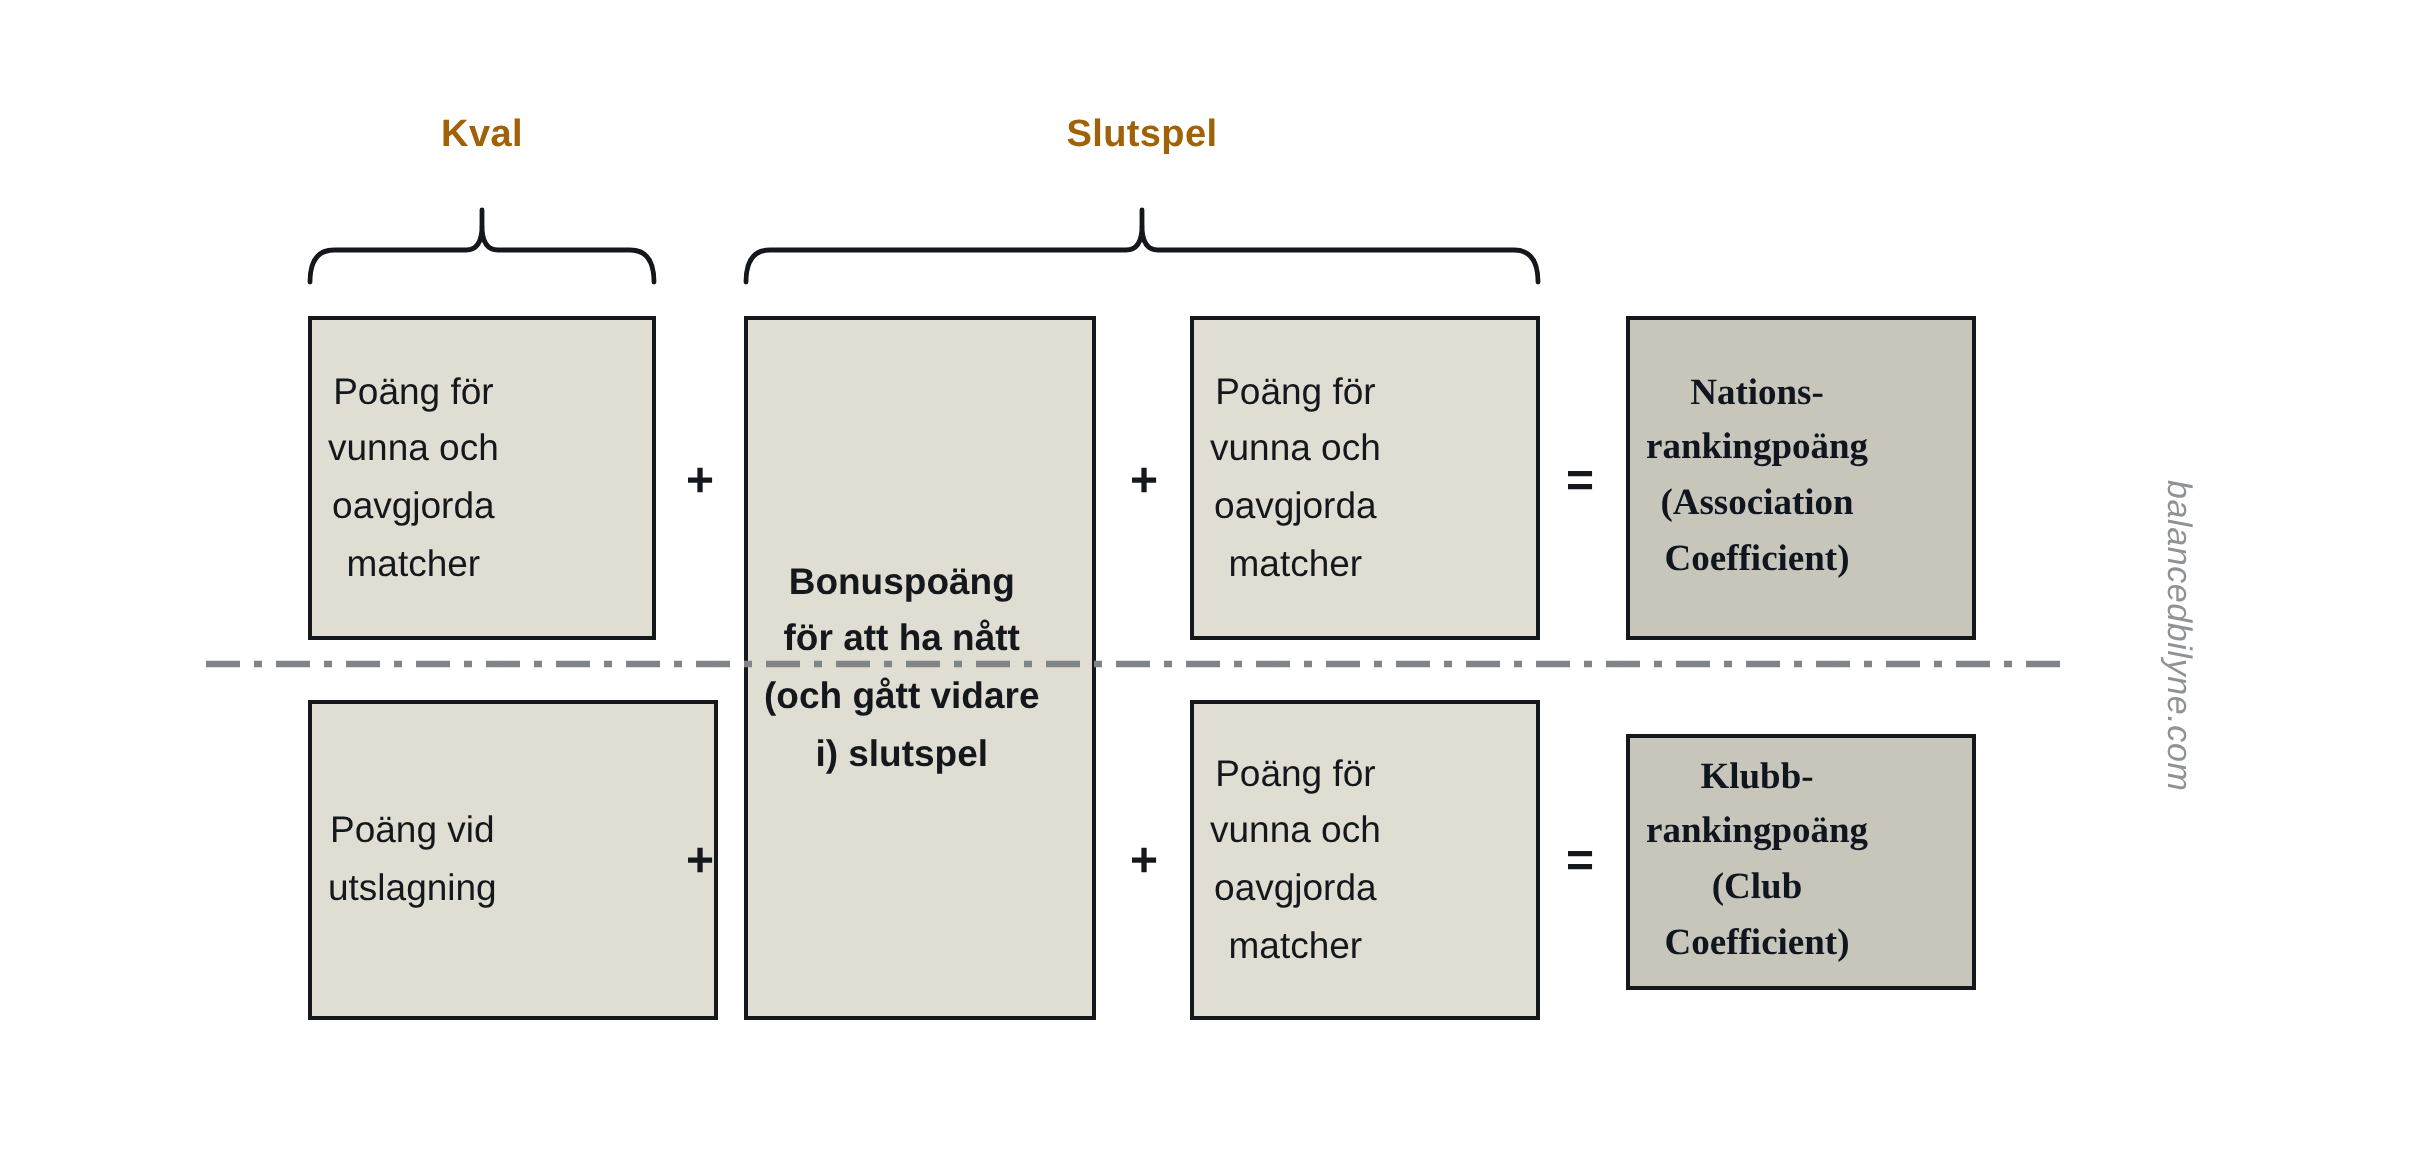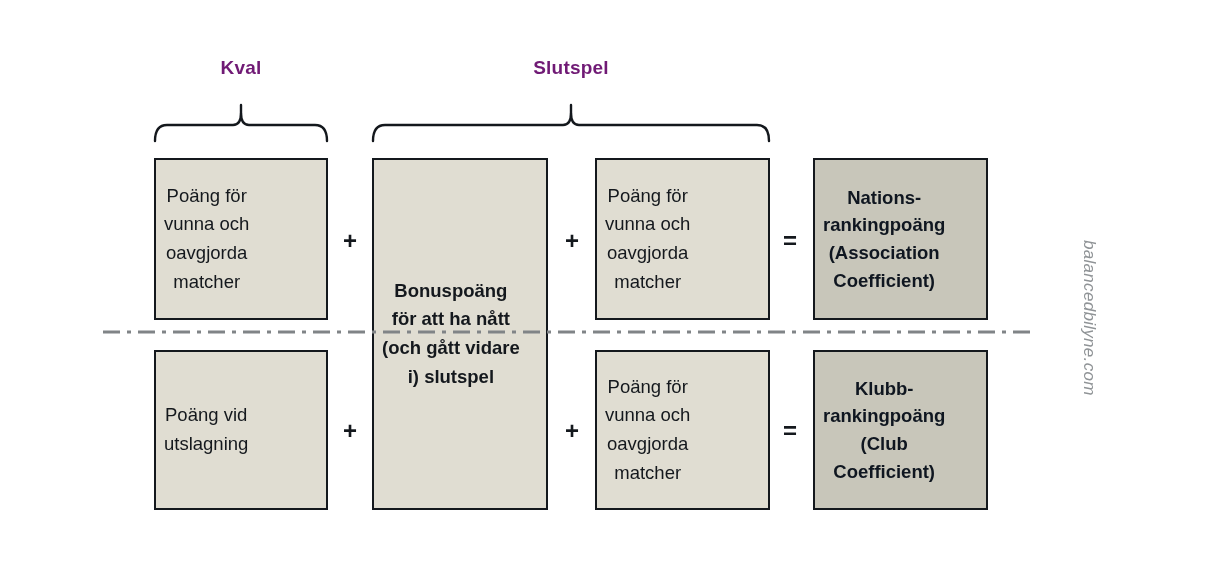--- a/index.html
+++ b/index.html
@@ -16,21 +16,21 @@
     height: 581px;
     background: #ffffff;
     overflow: hidden;
   }
 
   
   .group-label {
     position: absolute;
     font-size: 19px;
     font-weight: bold;
-    color: #701a75;
+    color: #a16207;
     text-align: center;
     letter-spacing: 0.2px;
     white-space: nowrap;
   }
   #label-kval { left: 154px; top: 57px; width: 174px; }
   #label-slutspel { left: 372px; top: 57px; width: 398px; }
 
   
   .brace {
     position: absolute;
@@ -56,30 +56,31 @@
   .box .txt {
     display: block;
     white-space: pre-line;
   }
   .box.result {
     background: #C8C6BA;
     font-weight: bold;
     color: #0f1620;
     font-size: 18.5px;
     line-height: 1.5;
+    font-family: Liberation Serif, serif;
   }
 
   
   #box-q-top     { left: 154px; top: 158px; width: 174px; height: 162px; }
-  #box-q-bottom  { left: 154px; top: 350px; width: 174px; height: 160px; }
+  #box-q-bottom  { left: 154px; top: 350px; width: 205px; height: 160px; }
   #box-bonus     { left: 372px; top: 158px; width: 176px; height: 352px; font-weight: bold; }
   #box-ko-top    { left: 595px; top: 158px; width: 175px; height: 162px; }
   #box-ko-bottom { left: 595px; top: 350px; width: 175px; height: 160px; }
   #box-res-top   { left: 813px; top: 158px; width: 175px; height: 162px; }
-  #box-res-bottom{ left: 813px; top: 350px; width: 175px; height: 160px; }
+  #box-res-bottom{ left: 813px; top: 367px; width: 175px; height: 128px; }
 
   
   .op {
     position: absolute;
     font-size: 24px;
     font-weight: bold;
     color: #14181d;
     text-align: center;
     width: 44px;
     line-height: 1;

